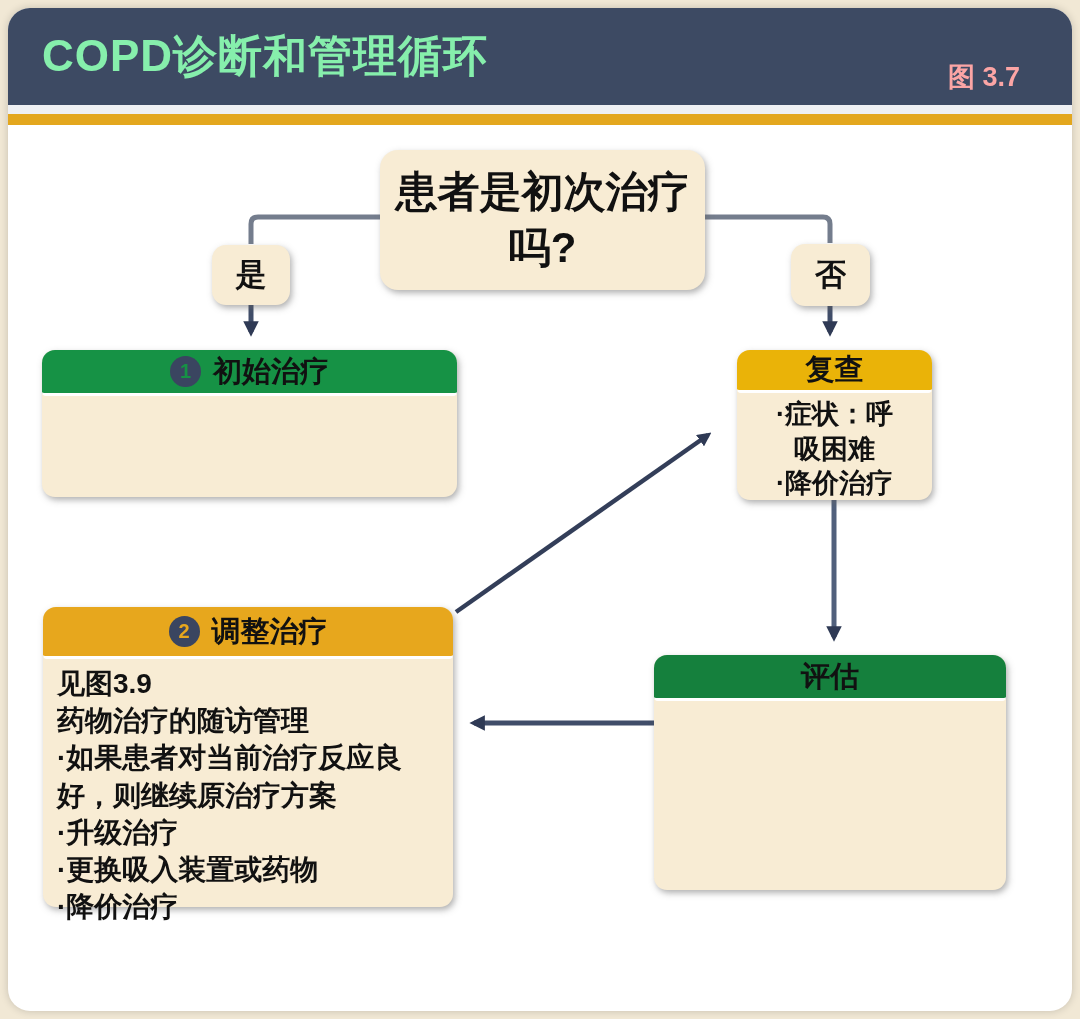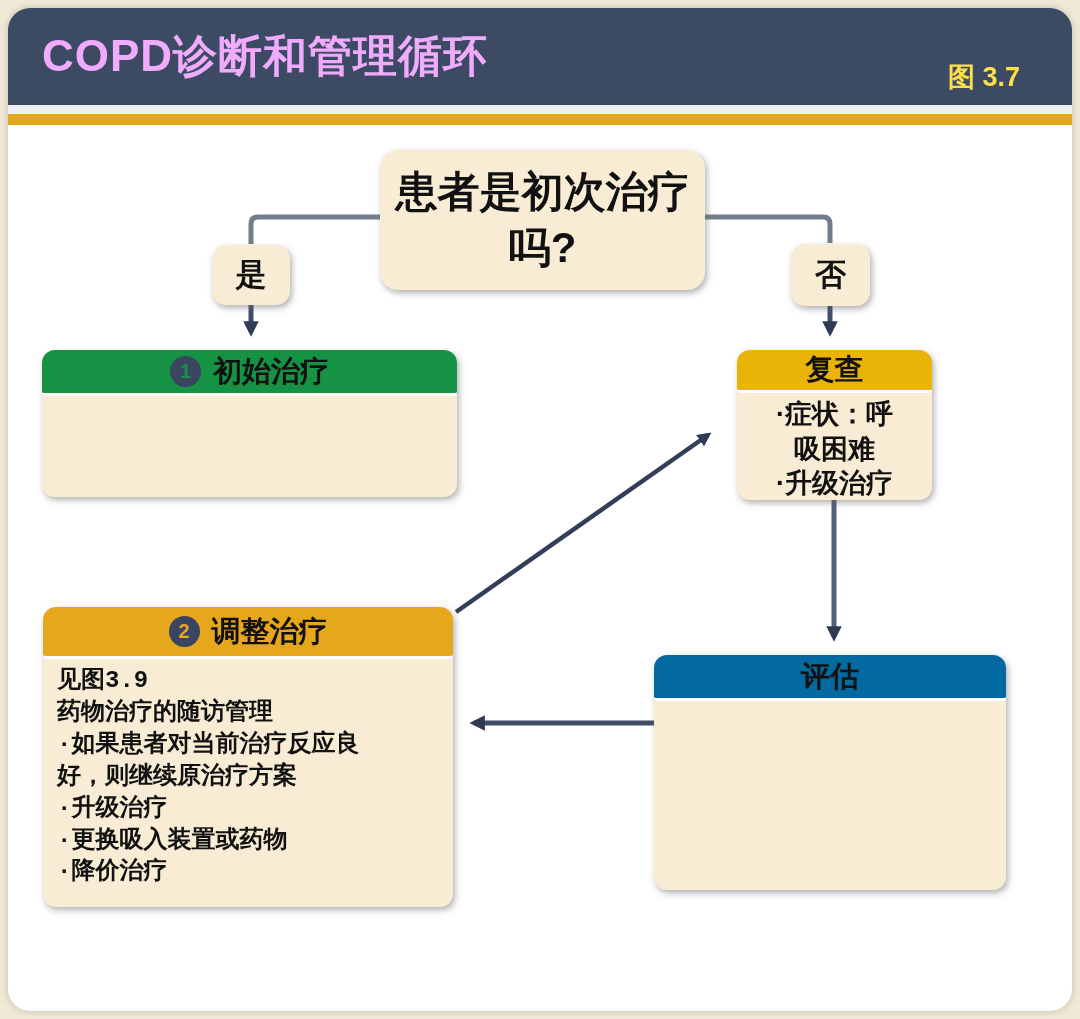--- a/index.html
+++ b/index.html
@@ -15,25 +15,25 @@
     position:absolute; left:8px; top:8px; width:1064px; height:1003px;
     background:#ffffff; border-radius:22px;
     box-shadow:0 0 8px rgba(0,0,0,.18);
     overflow:hidden;
   }
   .titlebar {
     position:relative; height:97px; background:#3d4a63;
     display:flex; align-items:center;
   }
   .titlebar .title {
-    color:#f0abfc; font-weight:700; font-size:44px; margin-left:34px; letter-spacing:1px;
+    color:#86efac; font-weight:700; font-size:44px; margin-left:34px; letter-spacing:1px;
   }
   .titlebar .fig-label {
     position:absolute; right:52px; bottom:10px;
-    color:#fde047; font-weight:700; font-size:27px;
+    color:#fca5a5; font-weight:700; font-size:27px;
   }
   .strip-light { height:9px; background:#eef0f3; }
   .strip-gold  { height:11px; background:#e3a71e; }
 
   
   .flow { position:absolute; inset:0; }
   svg.connectors { position:absolute; inset:0; width:1080px; height:1019px; }
 
   .node {
     position:absolute; background:#f8ecd4; border-radius:14px;
@@ -69,26 +69,26 @@
   .initial { left:42px; top:350px; width:415px; height:147px; }
   .initial .panel-header { height:46px; background:#169245; }
   .initial .panel-body { height:98px; display:flex; align-items:center; justify-content:center;
     text-align:center; font-size:29px; line-height:1.35; }
 
   .review { left:737px; top:350px; width:195px; height:150px; }
   .review .panel-header { height:43px; background:#eab308; }
   .review .panel-body { padding-top:4px; text-align:center; font-size:27px; line-height:1.28; }
 
   .assess { left:654px; top:655px; width:352px; height:235px; }
-  .assess .panel-header { height:46px; background:#0369a1; }
+  .assess .panel-header { height:46px; background:#15803d; }
   .assess .panel-body { padding:5px 10px 0 12px; font-size:27px; line-height:1.33; }
 
   .adjust { left:43px; top:607px; width:410px; height:300px; }
   .adjust .panel-header { height:52px; background:#e7a71d; }
-  .adjust .panel-body { padding:6px 12px 0 14px; font-size:24px; line-height:1.33;font-family:Liberation Mono, monospace; }
+  .adjust .panel-body { padding:6px 12px 0 14px; font-size:28px; line-height:1.33; }
 </style>
 </head>
 <body>
 
 <div class="card">
   <div class="titlebar">
     <div class="title">COPD诊断和管理循环</div>
     <div class="fig-label">图 3.7</div>
   </div>
   <div class="strip-light"></div>
@@ -130,21 +130,21 @@
       <span>初始治疗</span>
     </div>
   </div>
 
   <div class="panel review">
     <div class="panel-header">
       <span>复查</span>
     </div>
     <div class="panel-body pre">·症状：呼
 吸困难
-·升级治疗</div>
+·降价治疗</div>
   </div>
 
   <div class="panel assess">
     <div class="panel-header">
       <span>评估</span>
     </div>
   </div>
 
   <div class="panel adjust">
     <div class="panel-header">

